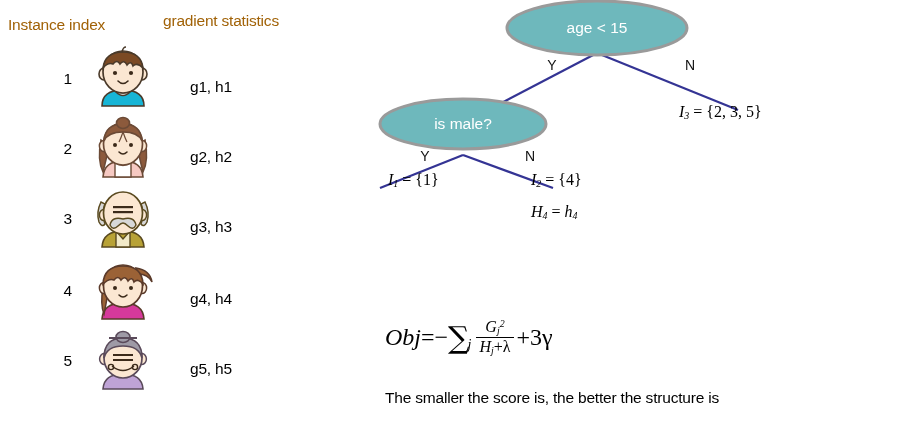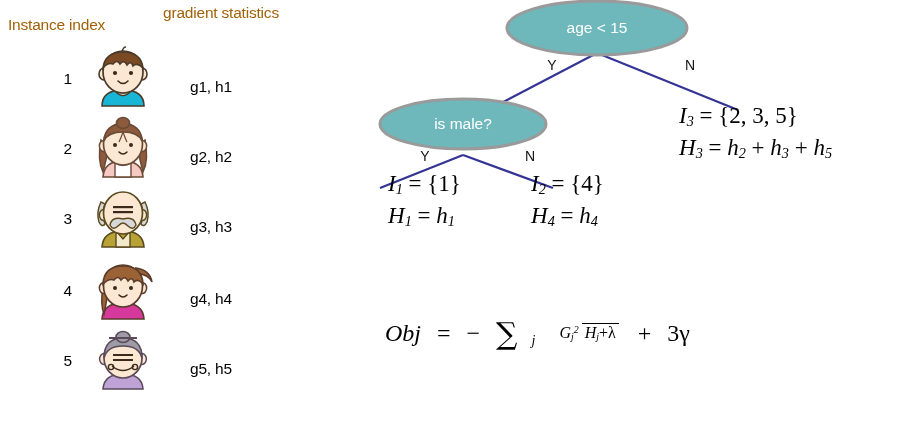--- a/index.html
+++ b/index.html
@@ -24,21 +24,21 @@
   }
   .col-header {
     position: absolute;
     font-size: 15.5px;
     font-weight: 400;
     color: #a16207;
     white-space: nowrap;
     letter-spacing: -0.2px;
   }
   #header-instance-index { left: 8px; top: 16px; }
-  #header-gradient-stats { left: 163px; top: 4px; }
+  #header-gradient-stats { left: 163px; top: 12px; }
 
   .instance-row {
     position: absolute;
     left: 0;
     width: 340px;
     height: 70px;
   }
   .row-index {
     position: absolute;
     left: 36px;
@@ -99,57 +99,57 @@
   .math .up { font-style: normal; }
   .math sub, .math sup {
     font-size: 0.62em;
     font-style: italic;
   }
   .math sub { vertical-align: -0.22em; }
   .math sup { vertical-align: 0.52em; }
 
   .leaf-block {
     position: absolute;
-    font-size: 23px;
-    line-height: 32px;
+    font-size: 16px;
+    line-height: 24px;
   }
   #leaf-block-1 { left: 48px; top: 168px; }
   #leaf-block-2 { left: 191px; top: 168px; }
   #leaf-block-3 { left: 339px; top: 100px; }
 
   .leaf-line { height: 32px; }
 
   
   #objective-formula {
     position: absolute;
     left: 45px;
     top: 318px;
     font-size: 24px;
     display: flex;
     align-items: center;
-    gap: 16px;
+    gap: 0;
   }
   #objective-formula .sigma {
     font-family: "DejaVu Serif", serif;
     font-style: normal;
     font-size: 30px;
     line-height: 1;
     position: relative;
     top: 1px;
   }
   #objective-formula .sigma-sub {
     font-size: 14px;
     font-style: italic;
     position: relative;
     top: 8px;
     left: -2px;
   }
   .frac {
     display: inline-flex;
-    flex-direction: row;
+    flex-direction: column;
     align-items: center;
     vertical-align: middle;
     font-size: 16px;
     line-height: 1.08;
     margin: 0 3px;
   }
   .frac .num { padding: 0 3px; }
   .frac .den {
     padding: 0 3px;
     border-top: 1.3px solid #000;
@@ -294,55 +294,48 @@
     <text class="edge-label" x="350" y="70">N</text>
     <text class="edge-label" x="85" y="161">Y</text>
     <text class="edge-label" x="190" y="161">N</text>
   </svg>
 
   <div class="leaf-block math" id="leaf-block-1">
     <div class="leaf-line">
       <span>I</span><sub>1</sub>
       <span class="up"> = </span><span class="up">{1}</span>
     </div>
-    <div class="leaf-line">
-      <span>H</span><sub>1</sub>
-      <span class="up"> = </span><span>h</span><sub>1</sub>
-    </div>
   </div>
 
   <div class="leaf-block math" id="leaf-block-2">
     <div class="leaf-line">
       <span>I</span><sub>2</sub>
       <span class="up"> = </span><span class="up">{4}</span>
     </div>
     <div class="leaf-line">
       <span>H</span><sub>4</sub>
       <span class="up"> = </span><span>h</span><sub>4</sub>
     </div>
   </div>
 
   <div class="leaf-block math" id="leaf-block-3">
     <div class="leaf-line">
       <span>I</span><sub>3</sub>
       <span class="up"> = </span><span class="up">{2, 3, 5}</span>
-    </div>
-    <div class="leaf-line">
-      <span>H</span><sub>3</sub>
-      <span class="up"> = </span><span id="h3-rhs"><span>h</span><sub>2</sub><span class="up"> + </span><span>h</span><sub>3</sub><span class="up"> + </span><span>h</span><sub>5</sub></span>
     </div>
   </div>
 
   <div id="objective-formula" class="math">
     <span>Obj</span>
     <span class="up">=</span>
     <span class="up">−</span>
     <span class="sigma">∑</span>
       <span class="sigma-sub">j</span>
     <span class="frac">
       <span class="num"><span>G</span><sub>j</sub><sup>2</sup></span>
       <span class="den"><span>H</span><sub>j</sub><span class="up">+λ</span></span>
     </span>
     <span class="up">+</span>
     <span class="up">3γ</span>
   </div>
 
+  <div id="caption-text">The smaller the score is, the better the structure is</div>
 </div>
 
 </body></html>

